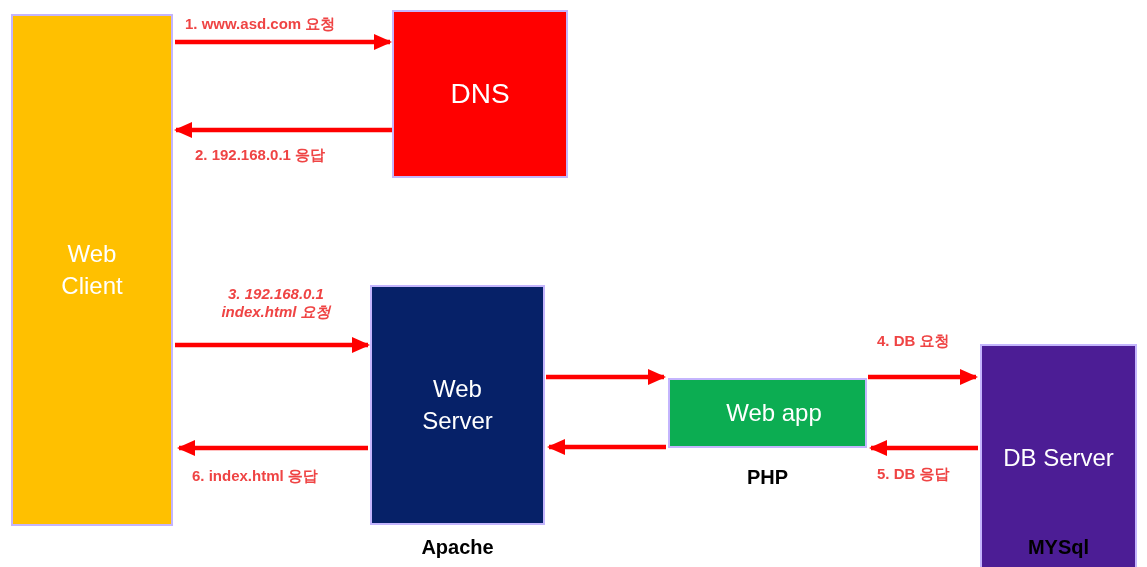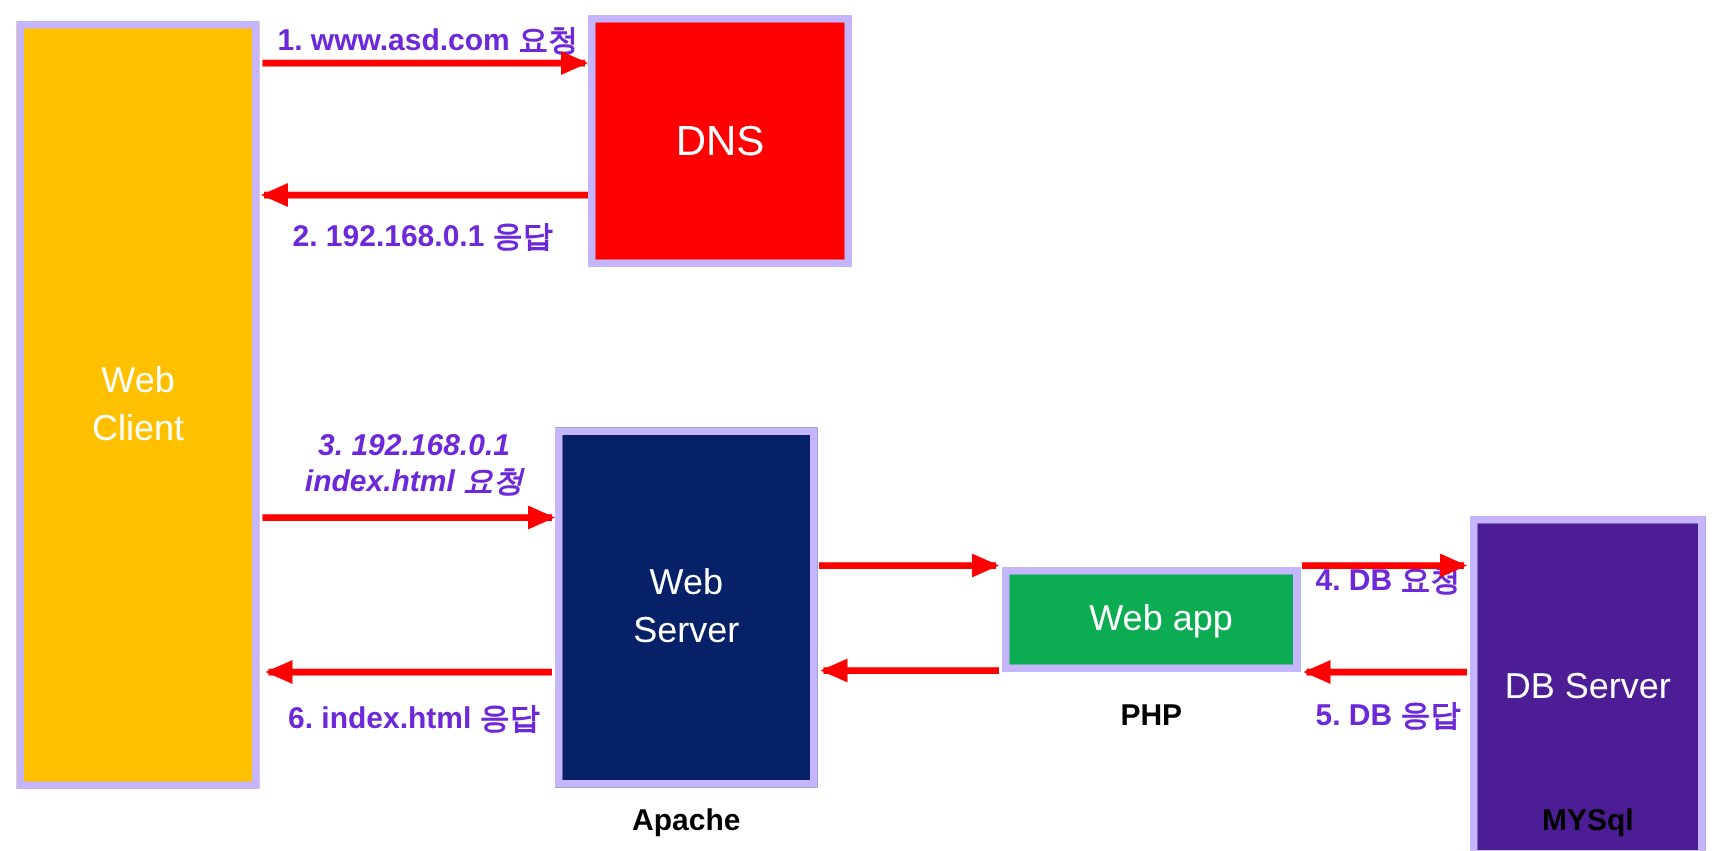--- a/index.html
+++ b/index.html
@@ -11,47 +11,47 @@
   #canvas {
     position: relative;
     width: 1147px;
     height: 567px;
     background: #ffffff;
     overflow: hidden;
   }
   .node {
     position: absolute;
     box-sizing: border-box;
-    border: 5px solid #c4b5fd;
+    border: 2px solid #c4b5fd;
     display: flex;
     align-items: center;
     justify-content: center;
     text-align: center;
     color: #ffffff;
     font-size: 24px;
     line-height: 1.35;
   }
   #node-web-client   { left: 11px;  top: 14px;  width: 162px; height: 512px; }
   #node-dns          { left: 392px; top: 10px;  width: 176px; height: 168px; font-size: 28px; }
   #node-web-server   { left: 370px; top: 285px; width: 175px; height: 240px; }
   #node-web-app      { left: 668px; top: 378px; width: 199px; height: 70px; padding-left: 13px; }
   #node-db-server    { left: 980px; top: 297px; width: 157px; height: 229px; }
 
   .edge-label {
     position: absolute;
-    color: #6d28d9;
+    color: #ef4444;
     font-weight: bold;
-    font-size: 20px;
+    font-size: 15px;
     white-space: nowrap;
     line-height: 1.2;
   }
   #edge-label-1 { left: 185px; top: 15px;  }
   #edge-label-2 { left: 195px; top: 126px; margin-top: 20px; }
   #edge-label-3 { left: 195px; top: 285px; width: 162px; text-align: center; white-space: normal; font-style: italic; }
-  #edge-label-4 { left: 877px; top: 332px; margin-top: 43px; }
+  #edge-label-4 { left: 877px; top: 332px; }
   #edge-label-5 { left: 877px; top: 465px; }
   #edge-label-6 { left: 192px; top: 467px; }
 
   .caption {
     position: absolute;
     color: #000000;
     font-weight: bold;
     font-size: 20px;
     text-align: center;
   }

